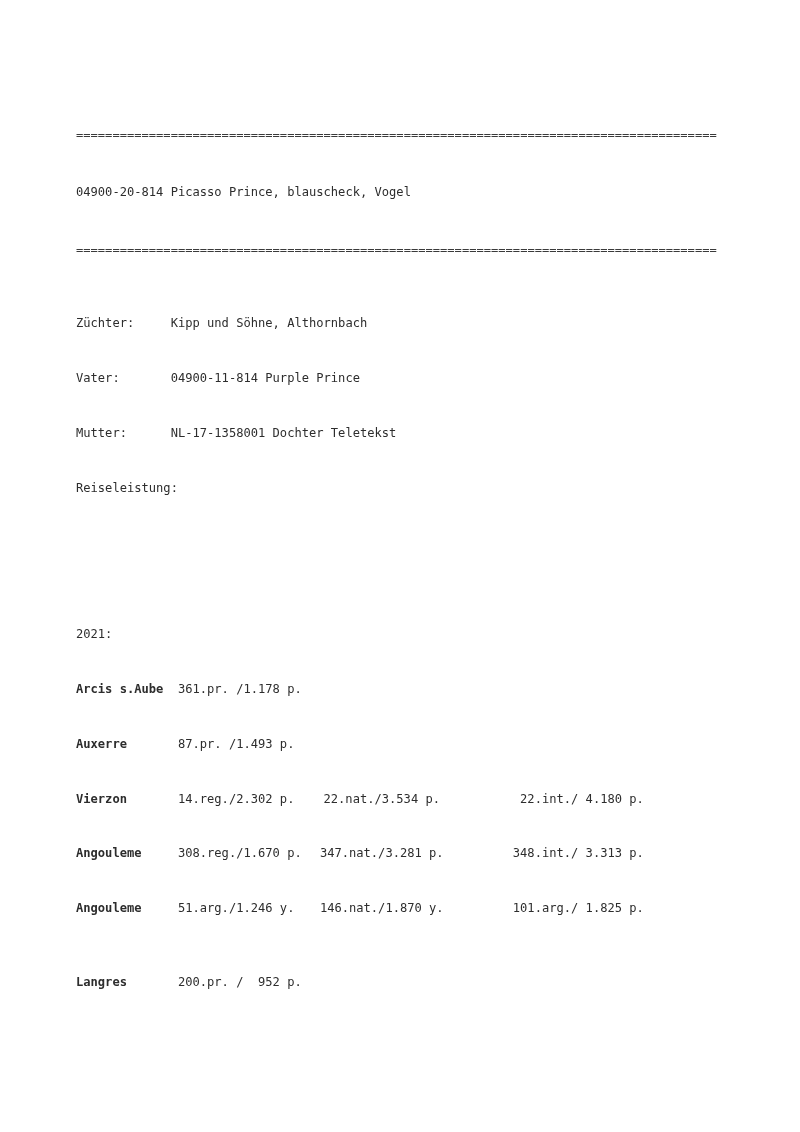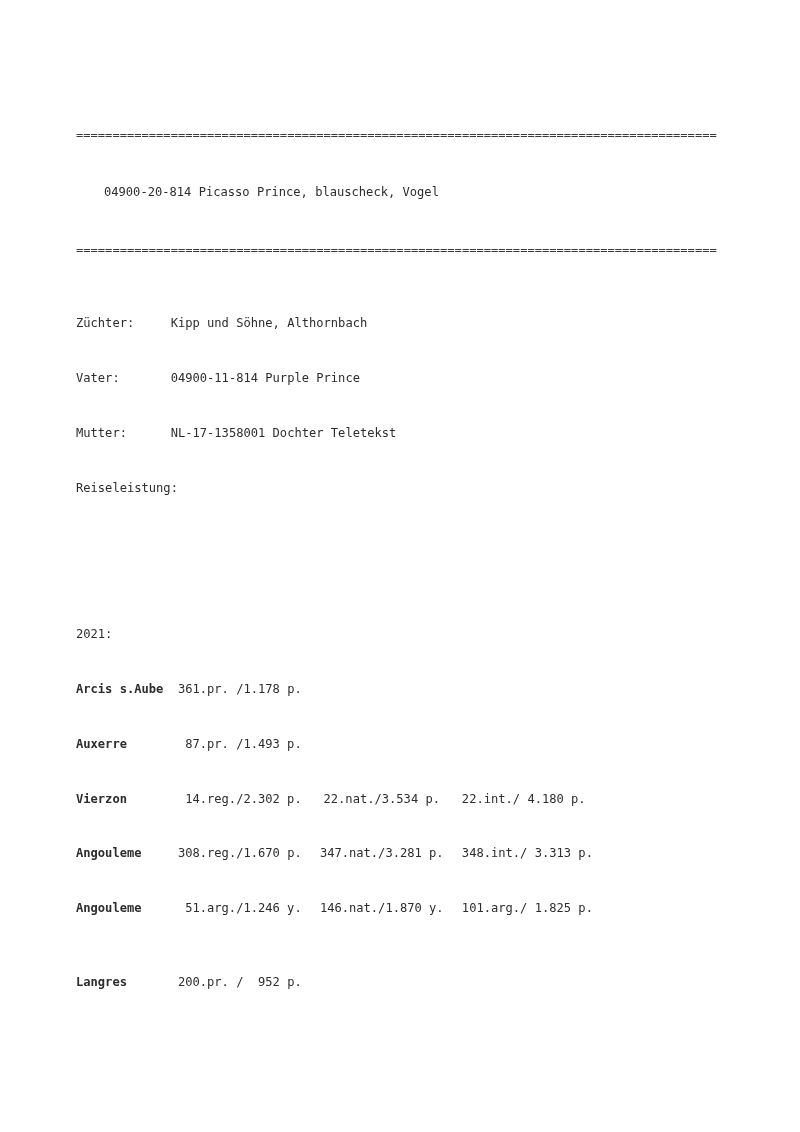--- a/index.html
+++ b/index.html
@@ -25,21 +25,20 @@
     white-space: pre;
   }
   .line {
     height: 18.3px;
     white-space: pre;
   }
   .title-line {
     height: 23px;
     line-height: 23px;
     letter-spacing: 0;
-    margin-left: 28px;
   }
   .sep {
     color: #3a3a3a;
   }
   .blank {
     height: 18.3px;
   }
   .lbl {
     display: inline-block;
     width: 13ch;
@@ -47,33 +46,33 @@
   }
   .rn {
     display: inline-block;
     width: 14ch;
     white-space: pre;
     font-weight: bold;
   }
   .c1 {
     display: inline-block;
     width: 17ch;
-    text-align: right;
+    text-align: left;
     white-space: pre;
   }
   .c2 {
     display: inline-block;
     width: 22ch;
     text-align: center;
     white-space: pre;
   }
   .c3 {
     display: inline-block;
     width: 25ch;
-    text-align: left;
+    text-align: right;
     white-space: pre;
   }
 </style>
 </head>
 <body>
 
 <div class="doc">
 
   
   <div class="line sep">========================================================================================</div>

